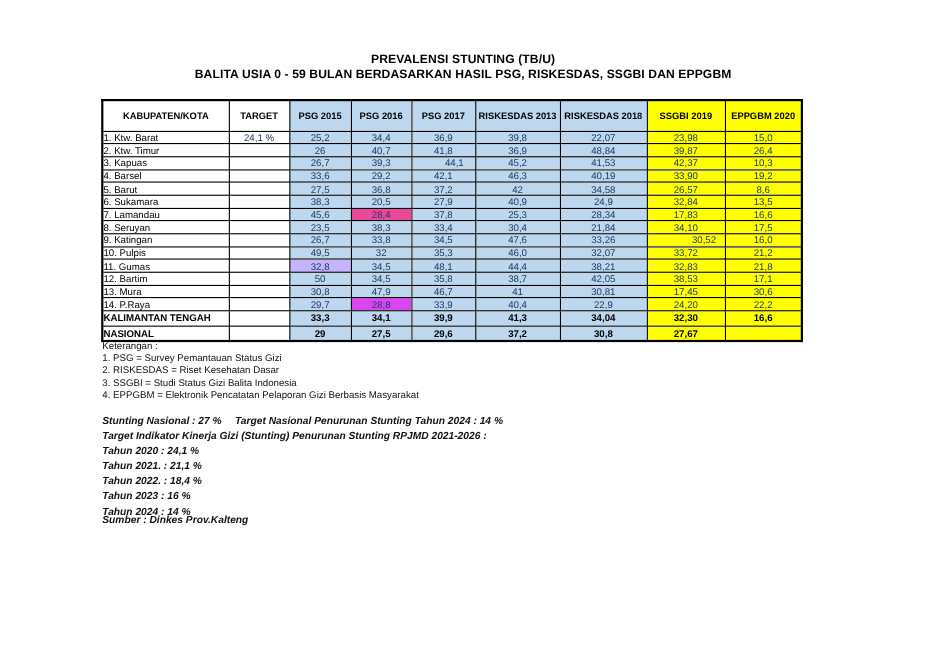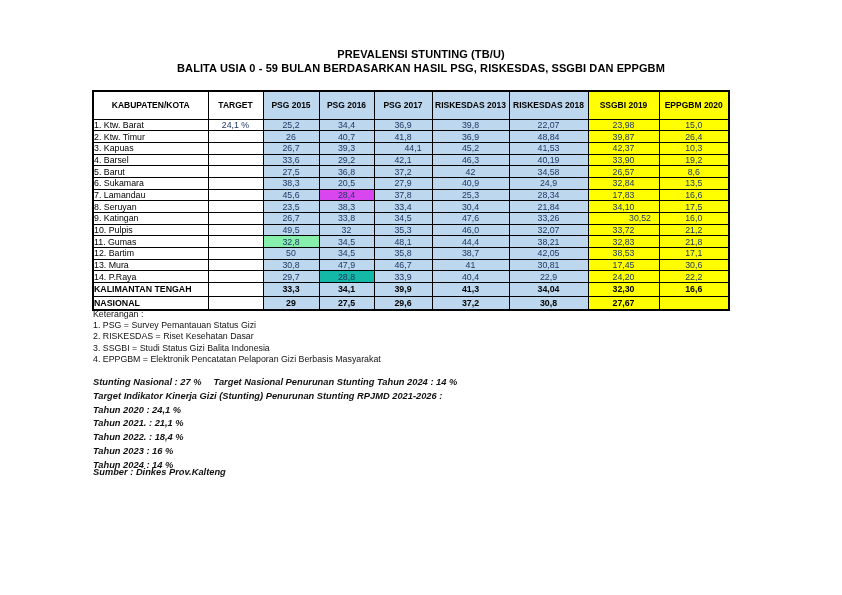--- a/index.html
+++ b/index.html
@@ -199,21 +199,21 @@
           <td class="value-cell" style="background: rgb(189, 215, 238);">27,9</td>
           <td class="value-cell" style="background: rgb(189, 215, 238);">40,9</td>
           <td class="value-cell" style="background: rgb(189, 215, 238);">24,9</td>
           <td class="value-cell" style="background: rgb(255, 255, 0);">32,84</td>
           <td class="value-cell" style="background: rgb(255, 255, 0);">13,5</td>
         </tr>
         <tr>
           <td class="name-cell">7. Lamandau</td>
           <td class="target-cell"></td>
           <td class="value-cell" style="background: rgb(189, 215, 238);">45,6</td>
-          <td class="value-cell" style="background: #d946ef; margin-left: 35px;">28,4</td>
+          <td class="value-cell" style="background: #ec4899; margin-left: 35px;">28,4</td>
           <td class="value-cell" style="background: rgb(189, 215, 238);">37,8</td>
           <td class="value-cell" style="background: rgb(189, 215, 238);">25,3</td>
           <td class="value-cell" style="background: rgb(189, 215, 238);">28,34</td>
           <td class="value-cell" style="background: rgb(255, 255, 0);">17,83</td>
           <td class="value-cell" style="background: rgb(255, 255, 0);">16,6</td>
         </tr>
         <tr>
           <td class="name-cell">8. Seruyan</td>
           <td class="target-cell"></td>
           <td class="value-cell" style="background: rgb(189, 215, 238);">23,5</td>
@@ -242,21 +242,21 @@
           <td class="value-cell" style="background: rgb(189, 215, 238);">32</td>
           <td class="value-cell" style="background: rgb(189, 215, 238);">35,3</td>
           <td class="value-cell" style="background: rgb(189, 215, 238);">46,0</td>
           <td class="value-cell" style="background: rgb(189, 215, 238);">32,07</td>
           <td class="value-cell" style="background: rgb(255, 255, 0);">33,72</td>
           <td class="value-cell" style="background: rgb(255, 255, 0);">21,2</td>
         </tr>
         <tr>
           <td class="name-cell">11. Gumas</td>
           <td class="target-cell"></td>
-          <td class="value-cell" style="background: #86efac;">32,8</td>
+          <td class="value-cell" style="background: #c4b5fd;">32,8</td>
           <td class="value-cell" style="background: rgb(189, 215, 238);">34,5</td>
           <td class="value-cell" style="background: rgb(189, 215, 238);">48,1</td>
           <td class="value-cell" style="background: rgb(189, 215, 238);">44,4</td>
           <td class="value-cell" style="background: rgb(189, 215, 238);">38,21</td>
           <td class="value-cell" style="background: rgb(255, 255, 0);">32,83</td>
           <td class="value-cell" style="background: rgb(255, 255, 0);">21,8</td>
         </tr>
         <tr>
           <td class="name-cell">12. Bartim</td>
           <td class="target-cell"></td>
@@ -276,21 +276,21 @@
           <td class="value-cell" style="background: rgb(189, 215, 238);">46,7</td>
           <td class="value-cell" style="background: rgb(189, 215, 238);">41</td>
           <td class="value-cell" style="background: rgb(189, 215, 238);">30,81</td>
           <td class="value-cell" style="background: rgb(255, 255, 0);">17,45</td>
           <td class="value-cell" style="background: rgb(255, 255, 0);">30,6</td>
         </tr>
         <tr>
           <td class="name-cell">14. P.Raya</td>
           <td class="target-cell"></td>
           <td class="value-cell" style="background: rgb(189, 215, 238);">29,7</td>
-          <td class="value-cell" style="background: #14b8a6; text-align: center;">28,8</td>
+          <td class="value-cell" style="background: #d946ef; text-align: center;">28,8</td>
           <td class="value-cell" style="background: rgb(189, 215, 238);">33,9</td>
           <td class="value-cell" style="background: rgb(189, 215, 238);">40,4</td>
           <td class="value-cell" style="background: rgb(189, 215, 238);">22,9</td>
           <td class="value-cell" style="background: rgb(255, 255, 0);">24,20</td>
           <td class="value-cell" style="background: rgb(255, 255, 0);">22,2</td>
         </tr>
         <tr class="bold">
           <td class="name-cell">KALIMANTAN TENGAH</td>
           <td class="target-cell"></td>
           <td class="value-cell" style="background: rgb(189, 215, 238);">33,3</td>

